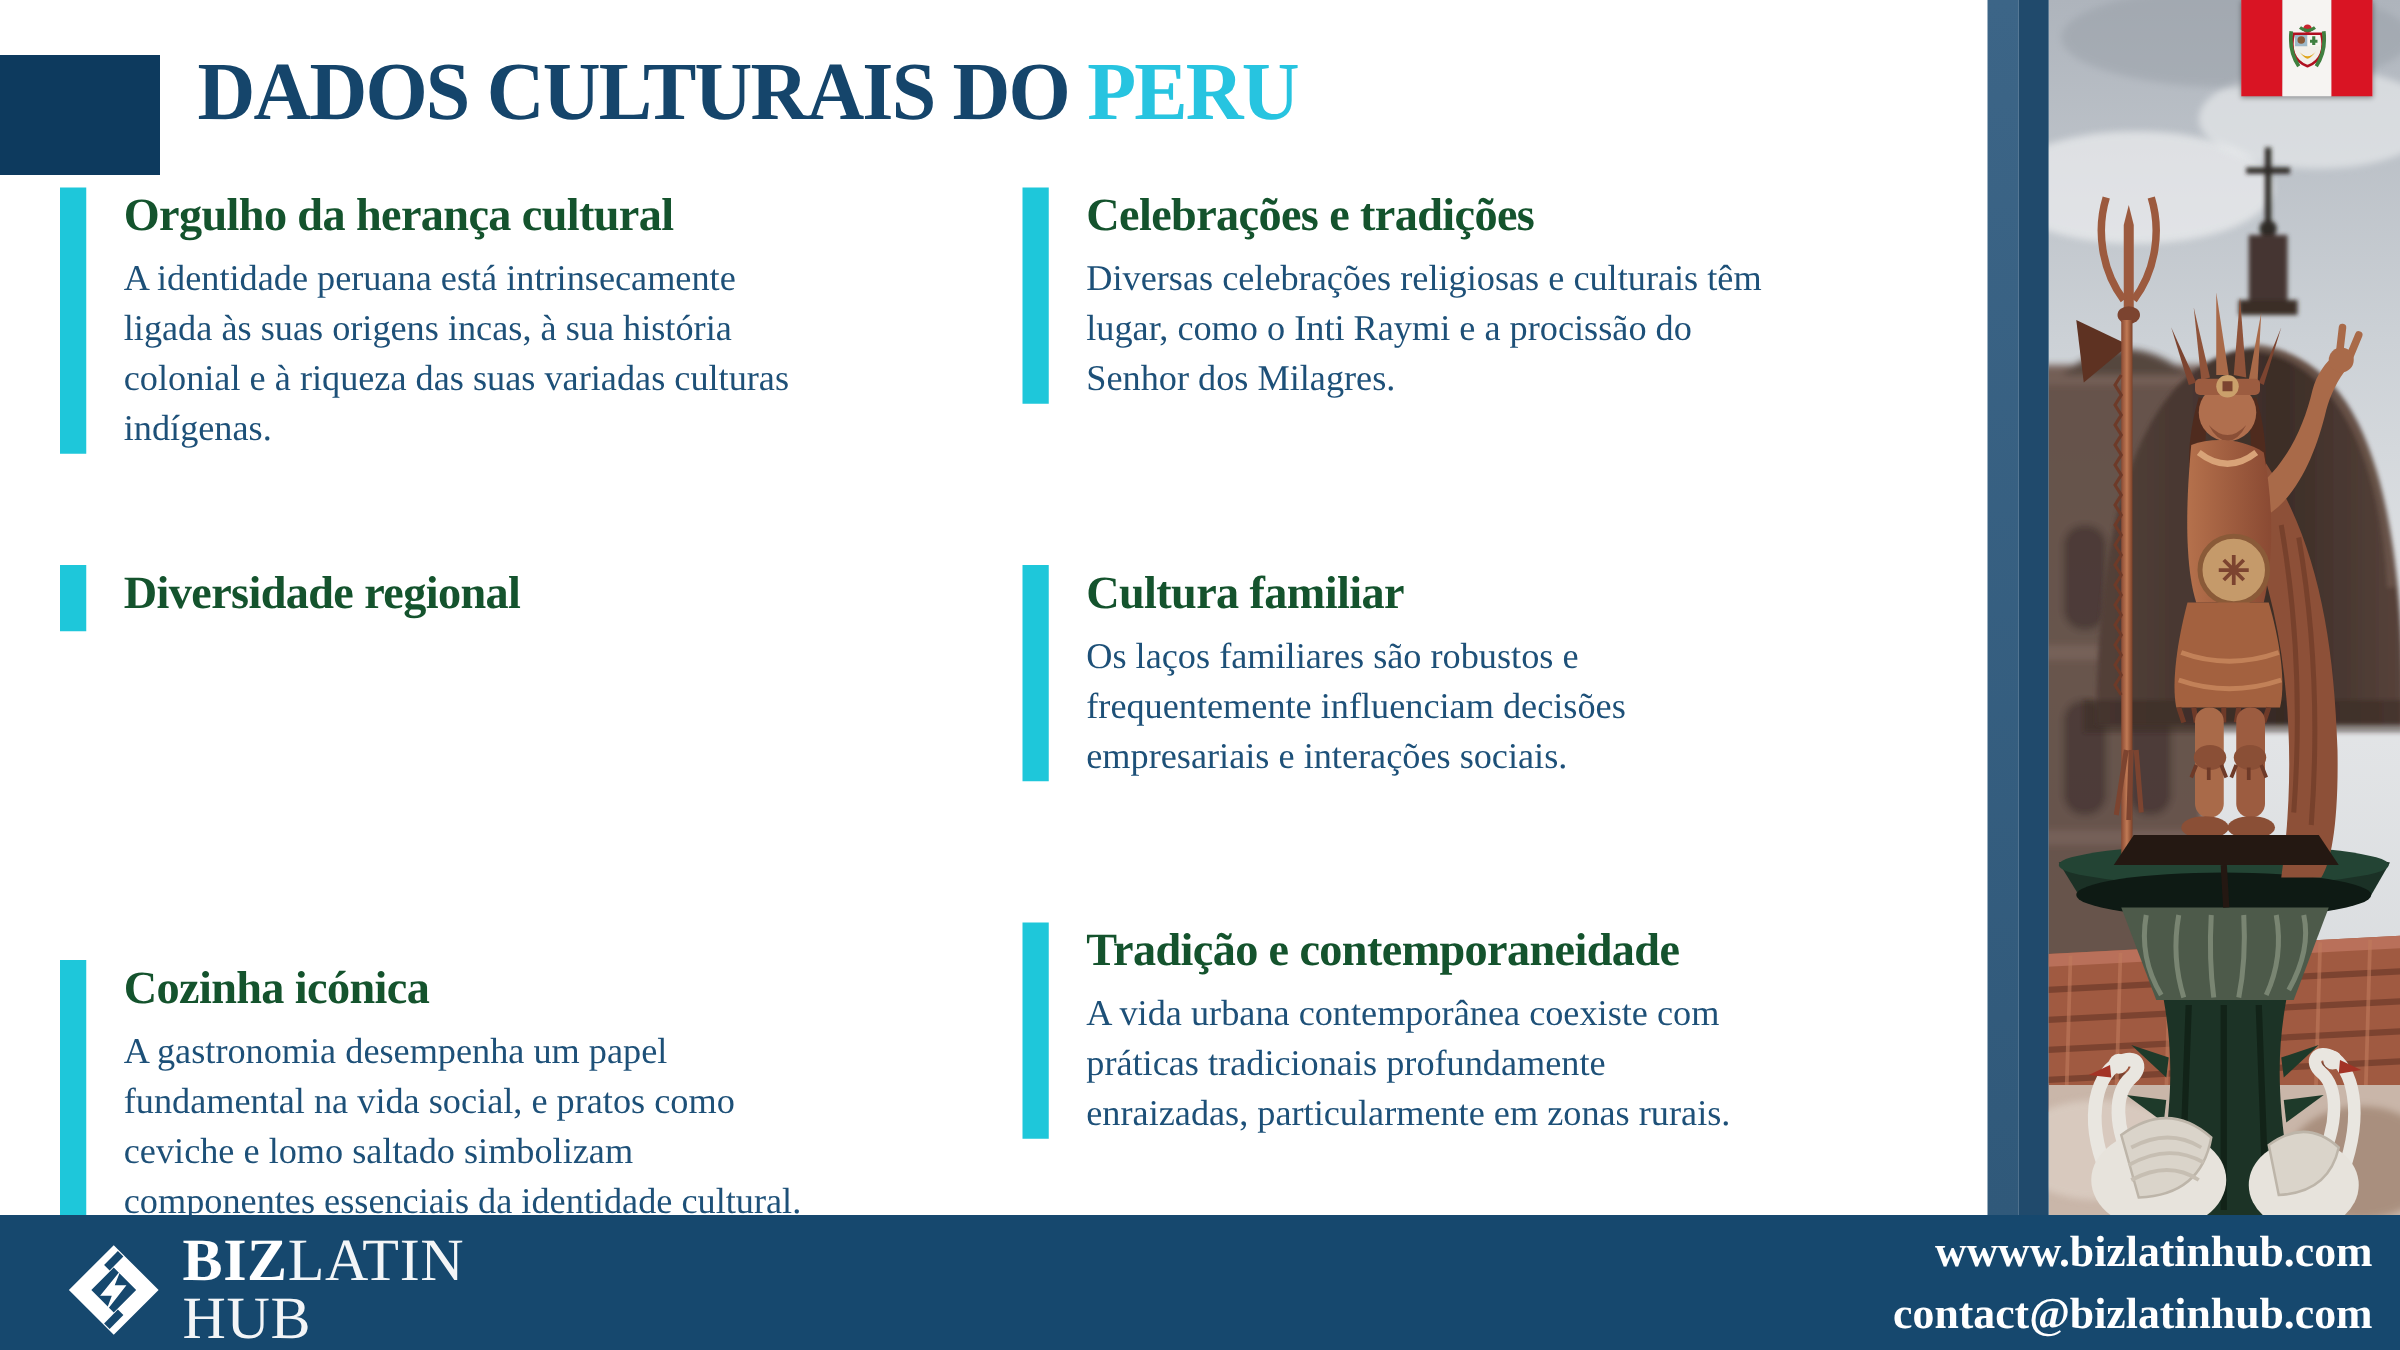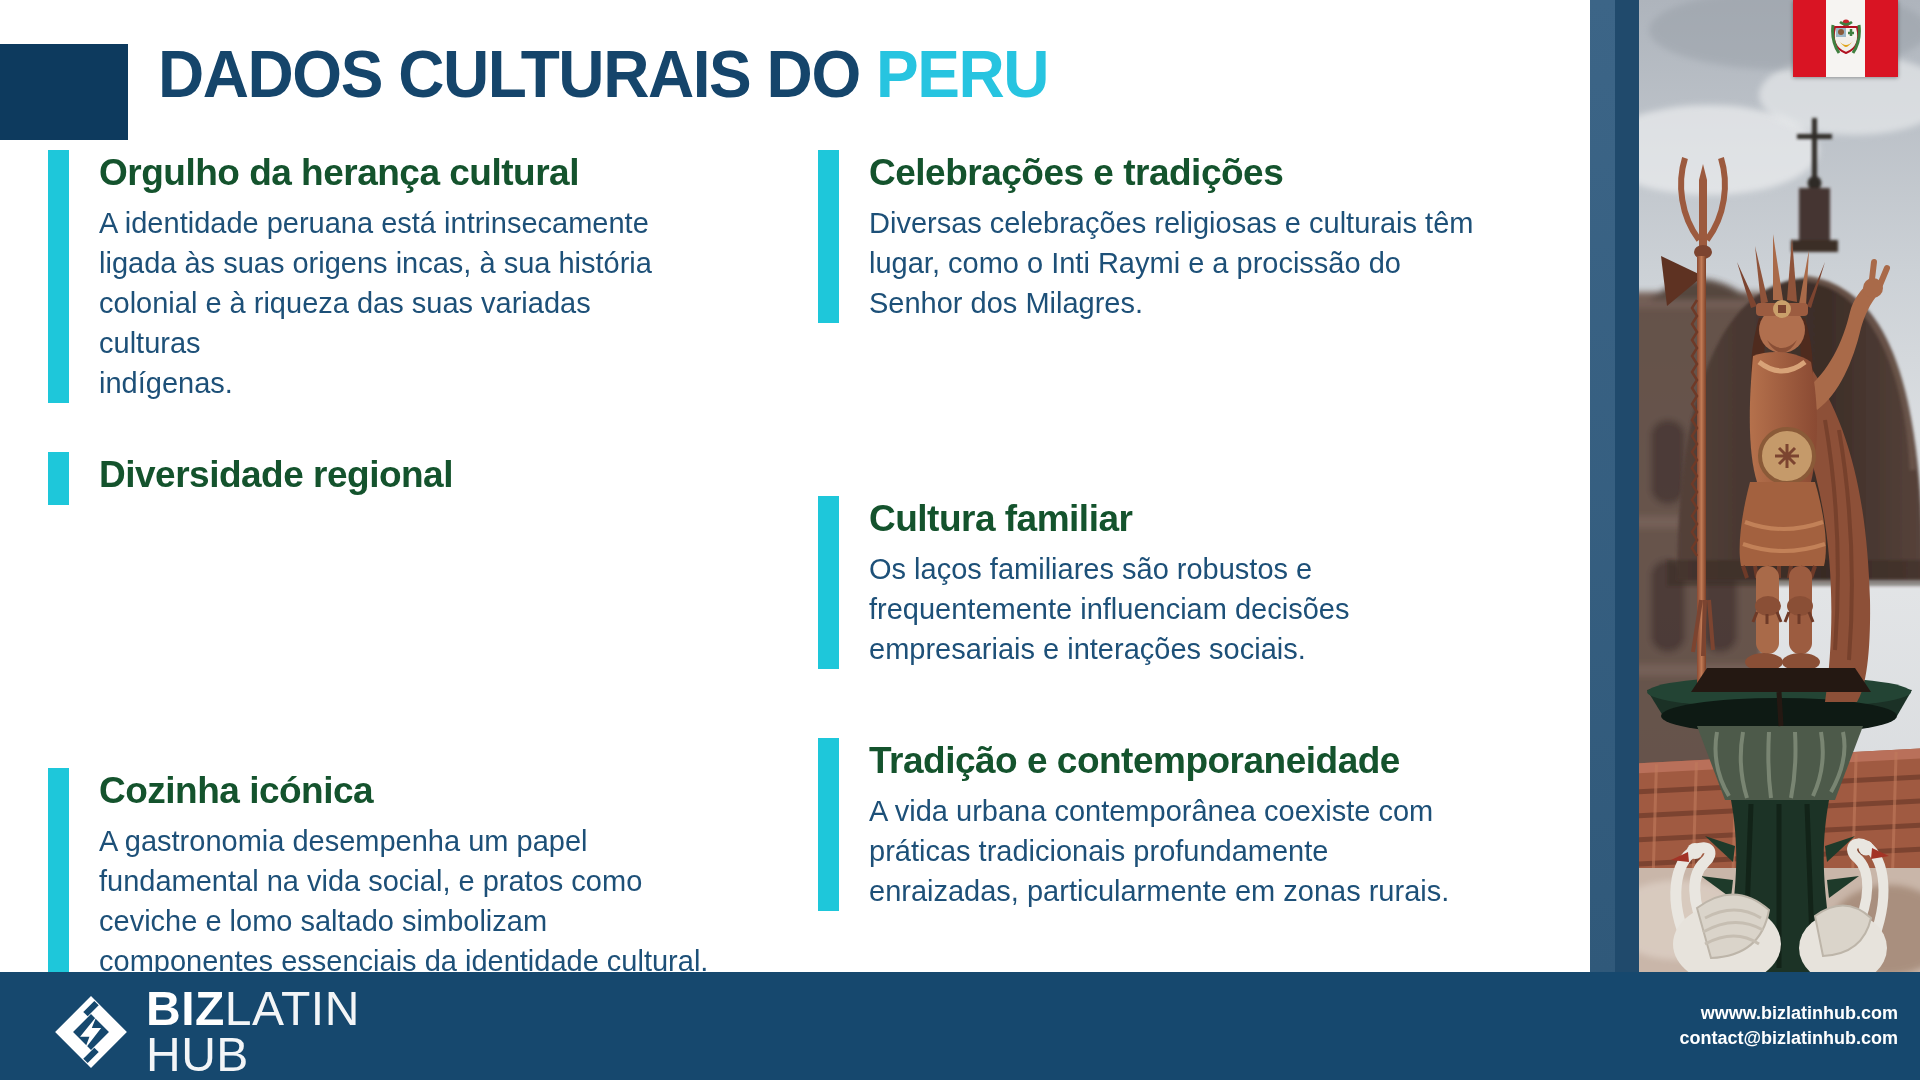--- a/index.html
+++ b/index.html
@@ -1,39 +1,39 @@
 <!DOCTYPE html>
 <html><head>
 <meta charset="utf-8">
 <style>
   html,body{margin:0;padding:0;background:#ffffff;}
   #stage{
     position:relative;width:1920px;height:1080px;overflow:hidden;background:#ffffff;
-    font-family:Liberation Sans, sans-serif;
+    font-family:Liberation Serif, serif;
   }
   
   .header-block{position:absolute;left:0;top:44px;width:128px;height:96px;background:#0d3a5e;}
   .page-title{
     position:absolute;left:158px;top:36px;font-size:66px;font-weight:800;letter-spacing:-1.5px;
     color:#15456b;white-space:nowrap;transform:scaleX(.97);transform-origin:left top;
   }
   .page-title .hl{color:#27c4e0;}
   
   .card{position:absolute;display:flex;gap:30px;}
   .card .bar{width:21px;background:#1ec7da;flex-shrink:0;}
   .card .content{flex:1;padding-top:0;}
   .card h2{
     margin:2px 0 8px 0;font-size:37px;font-weight:700;letter-spacing:-.5px;color:#14532d;line-height:1.15;
     white-space:nowrap;
   }
   .card p{margin:0;font-size:29px;color:#1d5078;line-height:1.38;white-space:pre-line;}
   #card1{left:48px;top:150px;width:650px;}
   #card2{left:818px;top:150px;width:762px;}
   #card3{left:48px;top:452px;width:650px;}
-  #card4{left:818px;top:452px;width:762px;margin-top:44px;}
+  #card4{left:818px;top:452px;width:762px;}
   #card5{left:48px;top:738px;width:662px;margin-top:30px;}
   #card6{left:818px;top:738px;width:772px;}
   
   .steel-band{position:absolute;left:1590px;top:0;width:25px;height:972px;
     background:linear-gradient(#3c6587,#30597a);}
   .navy-band{position:absolute;left:1615px;top:0;width:24px;height:972px;background:#123f63;opacity:.94;}
   .photo{position:absolute;left:1639px;top:0;width:281px;height:972px;}
   .photo svg{display:block;}
   
   .flag{position:absolute;left:1793px;top:0;width:105px;height:77px;display:flex;z-index:5;
@@ -42,21 +42,21 @@
   .flag .white{width:39px;background:#f6f4f2;position:relative;}
   .flag .emblem{position:absolute;left:50%;top:50%;transform:translate(-50%,-50%);}
   
   .footer{position:absolute;left:0;top:972px;width:1920px;height:108px;background:#16486e;}
   .brand{position:absolute;left:52px;top:14px;display:flex;align-items:center;gap:16px;color:#fff;}
   .brand-text{line-height:.95;font-size:48px;letter-spacing:.5px;color:#fff;}
   .brand-text .b{font-weight:700;}
   .brand-text .l{font-weight:400;opacity:.95;}
   .footer-links{
     position:absolute;right:22px;top:50%;transform:translateY(-50%);
-    text-align:right;color:#ffffff;font-size:18px;font-weight:700;line-height:1.4;
+    text-align:right;color:#ffffff;font-size:35px;font-weight:700;line-height:1.4;
   }
 </style>
 </head>
 <body>
 
 <div id="stage">
 
   <div class="header-block"></div>
   <div class="page-title">
     <span>DADOS CULTURAIS DO </span><span class="hl">PERU</span>

